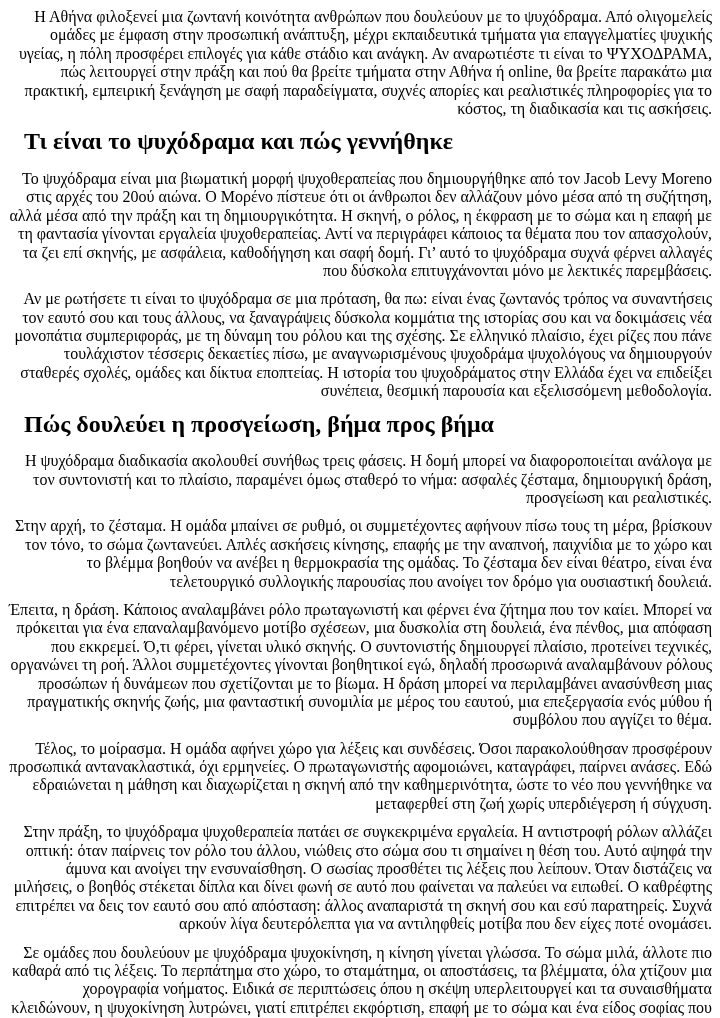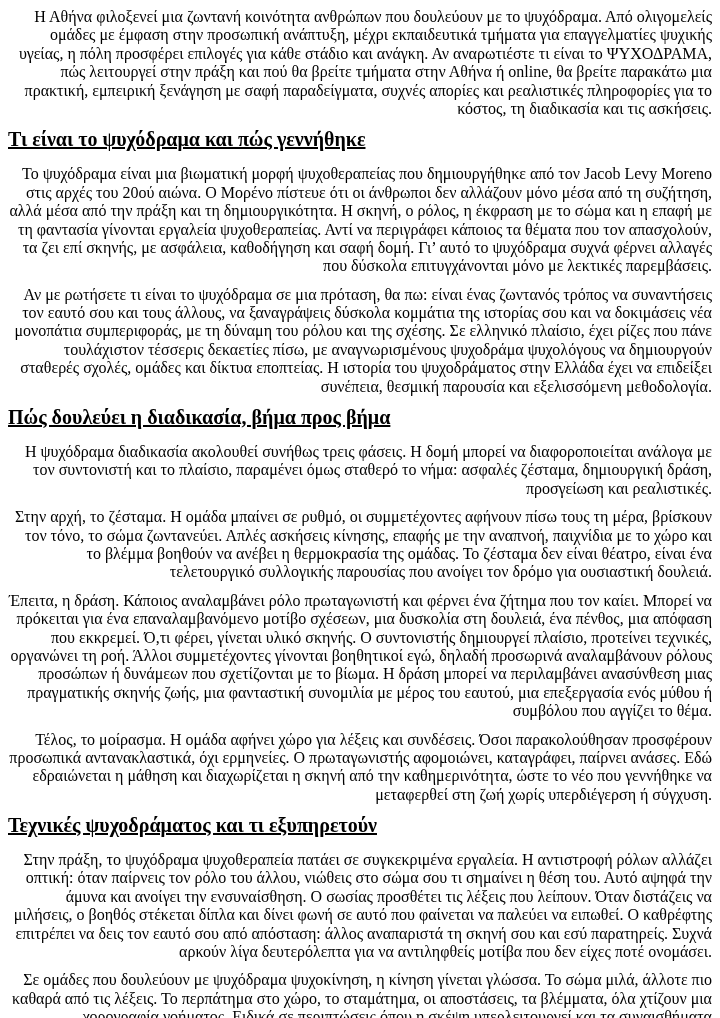--- a/index.html
+++ b/index.html
@@ -23,39 +23,37 @@
   }
   .doc p {
     margin: 10px 0;
     text-align: right;
     word-spacing: normal;
   }
   .doc p:first-child {
     margin-top: 0;
   }
   .doc h2 {
-    font-size: 20px;
+    font-size: 24px;
     font-weight: bold;
     line-height: 1.15;
-    margin: 8px 0 14px 0;
-    text-decoration: underline;
+    margin: 8px 0 14px 16px;
   }
 </style>
 </head>
 <body>
 
 <div class="doc">
   <p>Η Αθήνα φιλοξενεί μια ζωντανή κοινότητα ανθρώπων που δουλεύουν με το ψυχόδραμα. Από ολιγομελείς ομάδες με έμφαση στην προσωπική ανάπτυξη, μέχρι εκπαιδευτικά τμήματα για επαγγελματίες ψυχικής υγείας, η πόλη προσφέρει επιλογές για κάθε στάδιο και ανάγκη. Αν αναρωτιέστε τι είναι το ΨΥΧΟΔΡΑΜΑ, πώς λειτουργεί στην πράξη και πού θα βρείτε τμήματα στην Αθήνα ή online, θα βρείτε παρακάτω μια πρακτική, εμπειρική ξενάγηση με σαφή παραδείγματα, συχνές απορίες και ρεαλιστικές πληροφορίες για το κόστος, τη διαδικασία και τις ασκήσεις.</p>
 
   <h2>Τι είναι το ψυχόδραμα και πώς γεννήθηκε</h2>
   <p>Το ψυχόδραμα είναι μια βιωματική μορφή ψυχοθεραπείας που δημιουργήθηκε από τον Jacob Levy Moreno στις αρχές του 20ού αιώνα. Ο Μορένο πίστευε ότι οι άνθρωποι δεν αλλάζουν μόνο μέσα από τη συζήτηση, αλλά μέσα από την πράξη και τη δημιουργικότητα. Η σκηνή, ο ρόλος, η έκφραση με το σώμα και η επαφή με τη φαντασία γίνονται εργαλεία ψυχοθεραπείας. Αντί να περιγράφει κάποιος τα θέματα που τον απασχολούν, τα ζει επί σκηνής, με ασφάλεια, καθοδήγηση και σαφή δομή. Γι’ αυτό το ψυχόδραμα συχνά φέρνει αλλαγές που δύσκολα επιτυγχάνονται μόνο με λεκτικές παρεμβάσεις.</p>
   <p>Αν με ρωτήσετε τι είναι το ψυχόδραμα σε μια πρόταση, θα πω: είναι ένας ζωντανός τρόπος να συναντήσεις τον εαυτό σου και τους άλλους, να ξαναγράψεις δύσκολα κομμάτια της ιστορίας σου και να δοκιμάσεις νέα μονοπάτια συμπεριφοράς, με τη δύναμη του ρόλου και της σχέσης. Σε ελληνικό πλαίσιο, έχει ρίζες που πάνε τουλάχιστον τέσσερις δεκαετίες πίσω, με αναγνωρισμένους ψυχοδράμα ψυχολόγους να δημιουργούν σταθερές σχολές, ομάδες και δίκτυα εποπτείας. Η ιστορία του ψυχοδράματος στην Ελλάδα έχει να επιδείξει συνέπεια, θεσμική παρουσία και εξελισσόμενη μεθοδολογία.</p>
 
-  <h2>Πώς δουλεύει η διαδικασία, βήμα προς βήμα</h2>
+  <h2>Πώς δουλεύει η προσγείωση, βήμα προς βήμα</h2>
   <p>Η ψυχόδραμα διαδικασία ακολουθεί συνήθως τρεις φάσεις. Η δομή μπορεί να διαφοροποιείται ανάλογα με τον συντονιστή και το πλαίσιο, παραμένει όμως σταθερό το νήμα: ασφαλές ζέσταμα, δημιουργική δράση, προσγείωση και ρεαλιστικές.</p>
   <p>Στην αρχή, το ζέσταμα. Η ομάδα μπαίνει σε ρυθμό, οι συμμετέχοντες αφήνουν πίσω τους τη μέρα, βρίσκουν τον τόνο, το σώμα ζωντανεύει. Απλές ασκήσεις κίνησης, επαφής με την αναπνοή, παιχνίδια με το χώρο και το βλέμμα βοηθούν να ανέβει η θερμοκρασία της ομάδας. Το ζέσταμα δεν είναι θέατρο, είναι ένα τελετουργικό συλλογικής παρουσίας που ανοίγει τον δρόμο για ουσιαστική δουλειά.</p>
   <p>Έπειτα, η δράση. Κάποιος αναλαμβάνει ρόλο πρωταγωνιστή και φέρνει ένα ζήτημα που τον καίει. Μπορεί να πρόκειται για ένα επαναλαμβανόμενο μοτίβο σχέσεων, μια δυσκολία στη δουλειά, ένα πένθος, μια απόφαση που εκκρεμεί. Ό,τι φέρει, γίνεται υλικό σκηνής. Ο συντονιστής δημιουργεί πλαίσιο, προτείνει τεχνικές, οργανώνει τη ροή. Άλλοι συμμετέχοντες γίνονται βοηθητικοί εγώ, δηλαδή προσωρινά αναλαμβάνουν ρόλους προσώπων ή δυνάμεων που σχετίζονται με το βίωμα. Η δράση μπορεί να περιλαμβάνει ανασύνθεση μιας πραγματικής σκηνής ζωής, μια φανταστική συνομιλία με μέρος του εαυτού, μια επεξεργασία ενός μύθου ή συμβόλου που αγγίζει το θέμα.</p>
   <p>Τέλος, το μοίρασμα. Η ομάδα αφήνει χώρο για λέξεις και συνδέσεις. Όσοι παρακολούθησαν προσφέρουν προσωπικά αντανακλαστικά, όχι ερμηνείες. Ο πρωταγωνιστής αφομοιώνει, καταγράφει, παίρνει ανάσες. Εδώ εδραιώνεται η μάθηση και διαχωρίζεται η σκηνή από την καθημερινότητα, ώστε το νέο που γεννήθηκε να μεταφερθεί στη ζωή χωρίς υπερδιέγερση ή σύγχυση.</p>
 
-  <h2>Τεχνικές ψυχοδράματος και τι εξυπηρετούν</h2>
   <p>Στην πράξη, το ψυχόδραμα ψυχοθεραπεία πατάει σε συγκεκριμένα εργαλεία. Η αντιστροφή ρόλων αλλάζει οπτική: όταν παίρνεις τον ρόλο του άλλου, νιώθεις στο σώμα σου τι σημαίνει η θέση του. Αυτό αψηφά την άμυνα και ανοίγει την ενσυναίσθηση. Ο σωσίας προσθέτει τις λέξεις που λείπουν. Όταν διστάζεις να μιλήσεις, ο βοηθός στέκεται δίπλα και δίνει φωνή σε αυτό που φαίνεται να παλεύει να ειπωθεί. Ο καθρέφτης επιτρέπει να δεις τον εαυτό σου από απόσταση: άλλος αναπαριστά τη σκηνή σου και εσύ παρατηρείς. Συχνά αρκούν λίγα δευτερόλεπτα για να αντιληφθείς μοτίβα που δεν είχες ποτέ ονομάσει.</p>
   <p>Σε ομάδες που δουλεύουν με ψυχόδραμα ψυχοκίνηση, η κίνηση γίνεται γλώσσα. Το σώμα μιλά, άλλοτε πιο καθαρά από τις λέξεις. Το περπάτημα στο χώρο, το σταμάτημα, οι αποστάσεις, τα βλέμματα, όλα χτίζουν μια χορογραφία νοήματος. Ειδικά σε περιπτώσεις όπου η σκέψη υπερλειτουργεί και τα συναισθήματα κλειδώνουν, η ψυχοκίνηση λυτρώνει, γιατί επιτρέπει εκφόρτιση, επαφή με το σώμα και ένα είδος σοφίας που δεν είναι μόνο γνωστική.</p>
 </div>
 
 </body></html>

